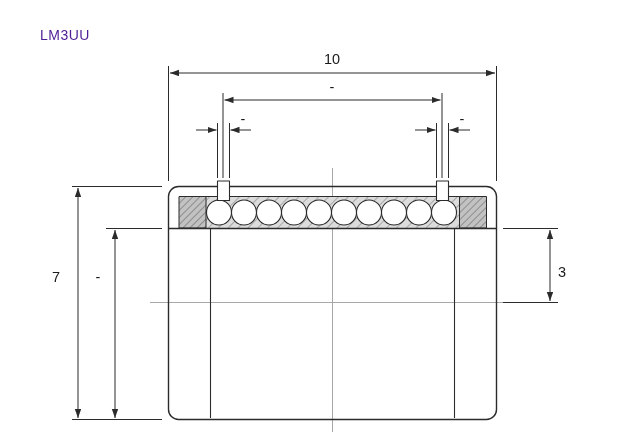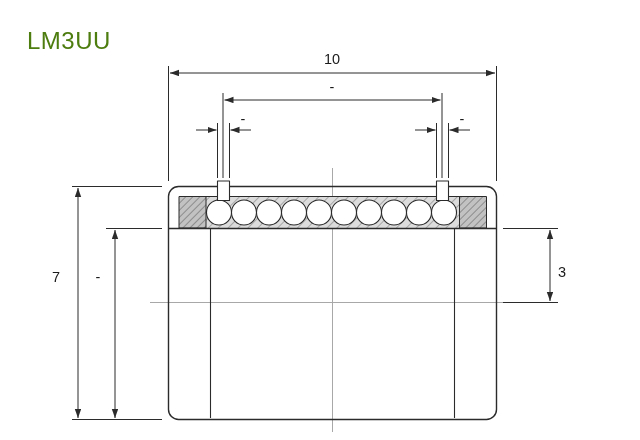--- a/index.html
+++ b/index.html
@@ -1,18 +1,18 @@
 <!DOCTYPE html>
 <html><head>
 <meta charset="utf-8">
 <style>
   html,body{margin:0;padding:0;background:#ffffff;}
   body{width:640px;height:440px;overflow:hidden;font-family:"Liberation Sans",sans-serif;}
   .canvas{position:relative;width:640px;height:440px;background:#ffffff;}
-  .drawing-title{position:absolute;left:27px;top:27px;font-size:24px;color:#4d7c0f;letter-spacing:.5px;}
+  .drawing-title{position:absolute;left:40px;top:27px;font-size:14px;color:#4c1d95;letter-spacing:.5px;}
   svg{position:absolute;left:0;top:0;}
   svg text{font-family:"Liberation Sans",sans-serif;font-size:14.5px;text-anchor:middle;}
 </style>
 </head>
 <body>
 
 <div class="canvas">
 
   <div class="drawing-title">LM3UU</div>
 

